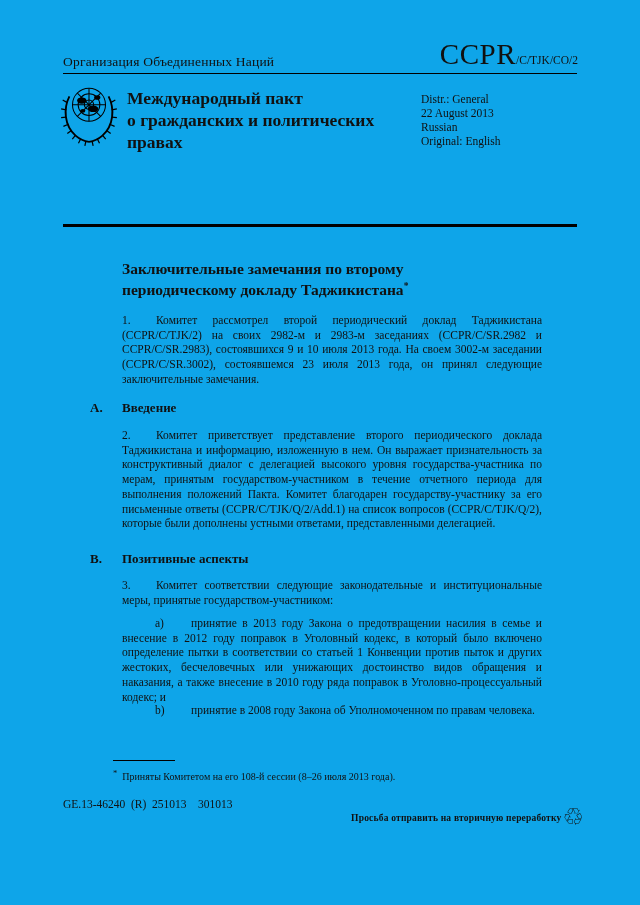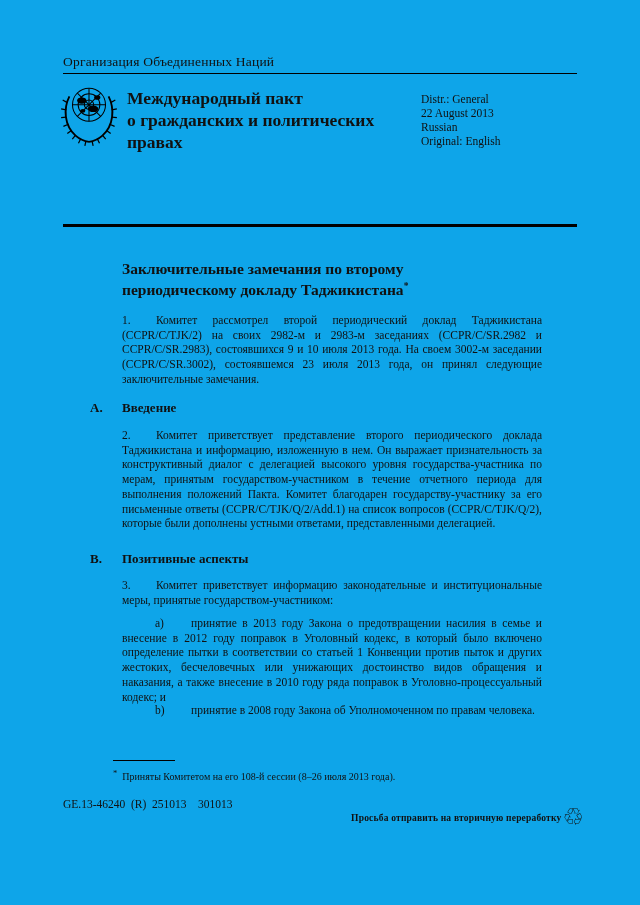--- a/index.html
+++ b/index.html
@@ -93,20 +93,21 @@
     font-family:"DejaVu Sans",sans-serif;
     font-size:24px; line-height:24px; margin-left:1px; margin-top:-8px;
   }
 </style>
 </head>
 <body>
 
 <div class="page">
 
   <div class="org-name">Организация Объединенных Наций</div>
+  <div class="doc-symbol"><span class="doc-symbol-main">CCPR</span><span class="doc-symbol-suffix">/C/TJK/CO/2</span></div>
   <div class="rule-top"></div>
 
   <svg class="emblem" viewBox="0 0 54 62" xmlns="http://www.w3.org/2000/svg">
     <g stroke="#000" fill="none" stroke-width="1">
       <circle cx="27" cy="21" r="16"></circle>
       <circle cx="27" cy="21" r="10.5"></circle>
       <circle cx="27" cy="21" r="4.5"></circle>
       <line x1="11" y1="21" x2="43" y2="21"></line>
       <line x1="27" y1="5" x2="27" y2="37"></line>
       <line x1="15.7" y1="9.7" x2="38.3" y2="32.3"></line>
@@ -161,21 +162,21 @@
   <div class="doc-title"><span>Заключительные замечания по второму периодическому докладу Таджикистана</span><sup>*</sup></div>
 
   <p class="para" id="para-1"><span class="pnum">1.</span><span>Комитет рассмотрел второй периодический доклад Таджикистана (CCPR/C/TJK/2) на своих 2982-м и 2983-м заседаниях (CCPR/C/SR.2982 и CCPR/C/SR.2983), состоявшихся 9 и 10 июля 2013 года. На своем 3002-м заседании (CCPR/C/SR.3002), состоявшемся 23 июля 2013 года, он принял следующие заключительные замечания.</span></p>
 
   <div class="section-head" id="section-a"><span class="section-letter">A.</span><span>Введение</span></div>
 
   <p class="para" id="para-2"><span class="pnum">2.</span><span>Комитет приветствует представление второго периодического доклада Таджикистана и информацию, изложенную в нем. Он выражает признательность за конструктивный диалог с делегацией высокого уровня государства-участника по мерам, принятым государством-участником в течение отчетного периода для выполнения положений Пакта. Комитет благодарен государству-участнику за его письменные ответы (CCPR/C/TJK/Q/2/Add.1) на список вопросов (CCPR/C/TJK/Q/2), которые были дополнены устными ответами, представленными делегацией.</span></p>
 
   <div class="section-head" id="section-b"><span class="section-letter">B.</span><span>Позитивные аспекты</span></div>
 
-  <p class="para" id="para-3"><span class="pnum">3.</span><span>Комитет приветствует информацию законодательные и институциональные меры, принятые государством-участником:</span></p>
+  <p class="para" id="para-3"><span class="pnum">3.</span><span>Комитет соответствии следующие законодательные и институциональные меры, принятые государством-участником:</span></p>
 
   <p class="para list-item" id="item-a"><span class="list-letter">a)</span><span>принятие в 2013 году Закона о предотвращении насилия в семье и внесение в 2012 году поправок в Уголовный кодекс, в который было включено определение пытки в соответствии со статьей 1 Конвенции против пыток и других жестоких, бесчеловечных или унижающих достоинство видов обращения и наказания, а также внесение в 2010 году ряда поправок в Уголовно-процессуальный кодекс; и</span></p>
 
   <p class="para list-item" id="item-b"><span class="list-letter">b)</span><span>принятие в 2008 году Закона об Уполномоченном по правам человека.</span></p>
 
   <div class="fn-rule"></div>
   <div class="footnote"><span class="fn-marker">*</span><span>Приняты Комитетом на его 108-й сессии (8–26 июля 2013 года).</span></div>
 
   <div class="footer-ge">GE.13-46240  (R)  251013    301013</div>
   <div class="footer-recycle">

